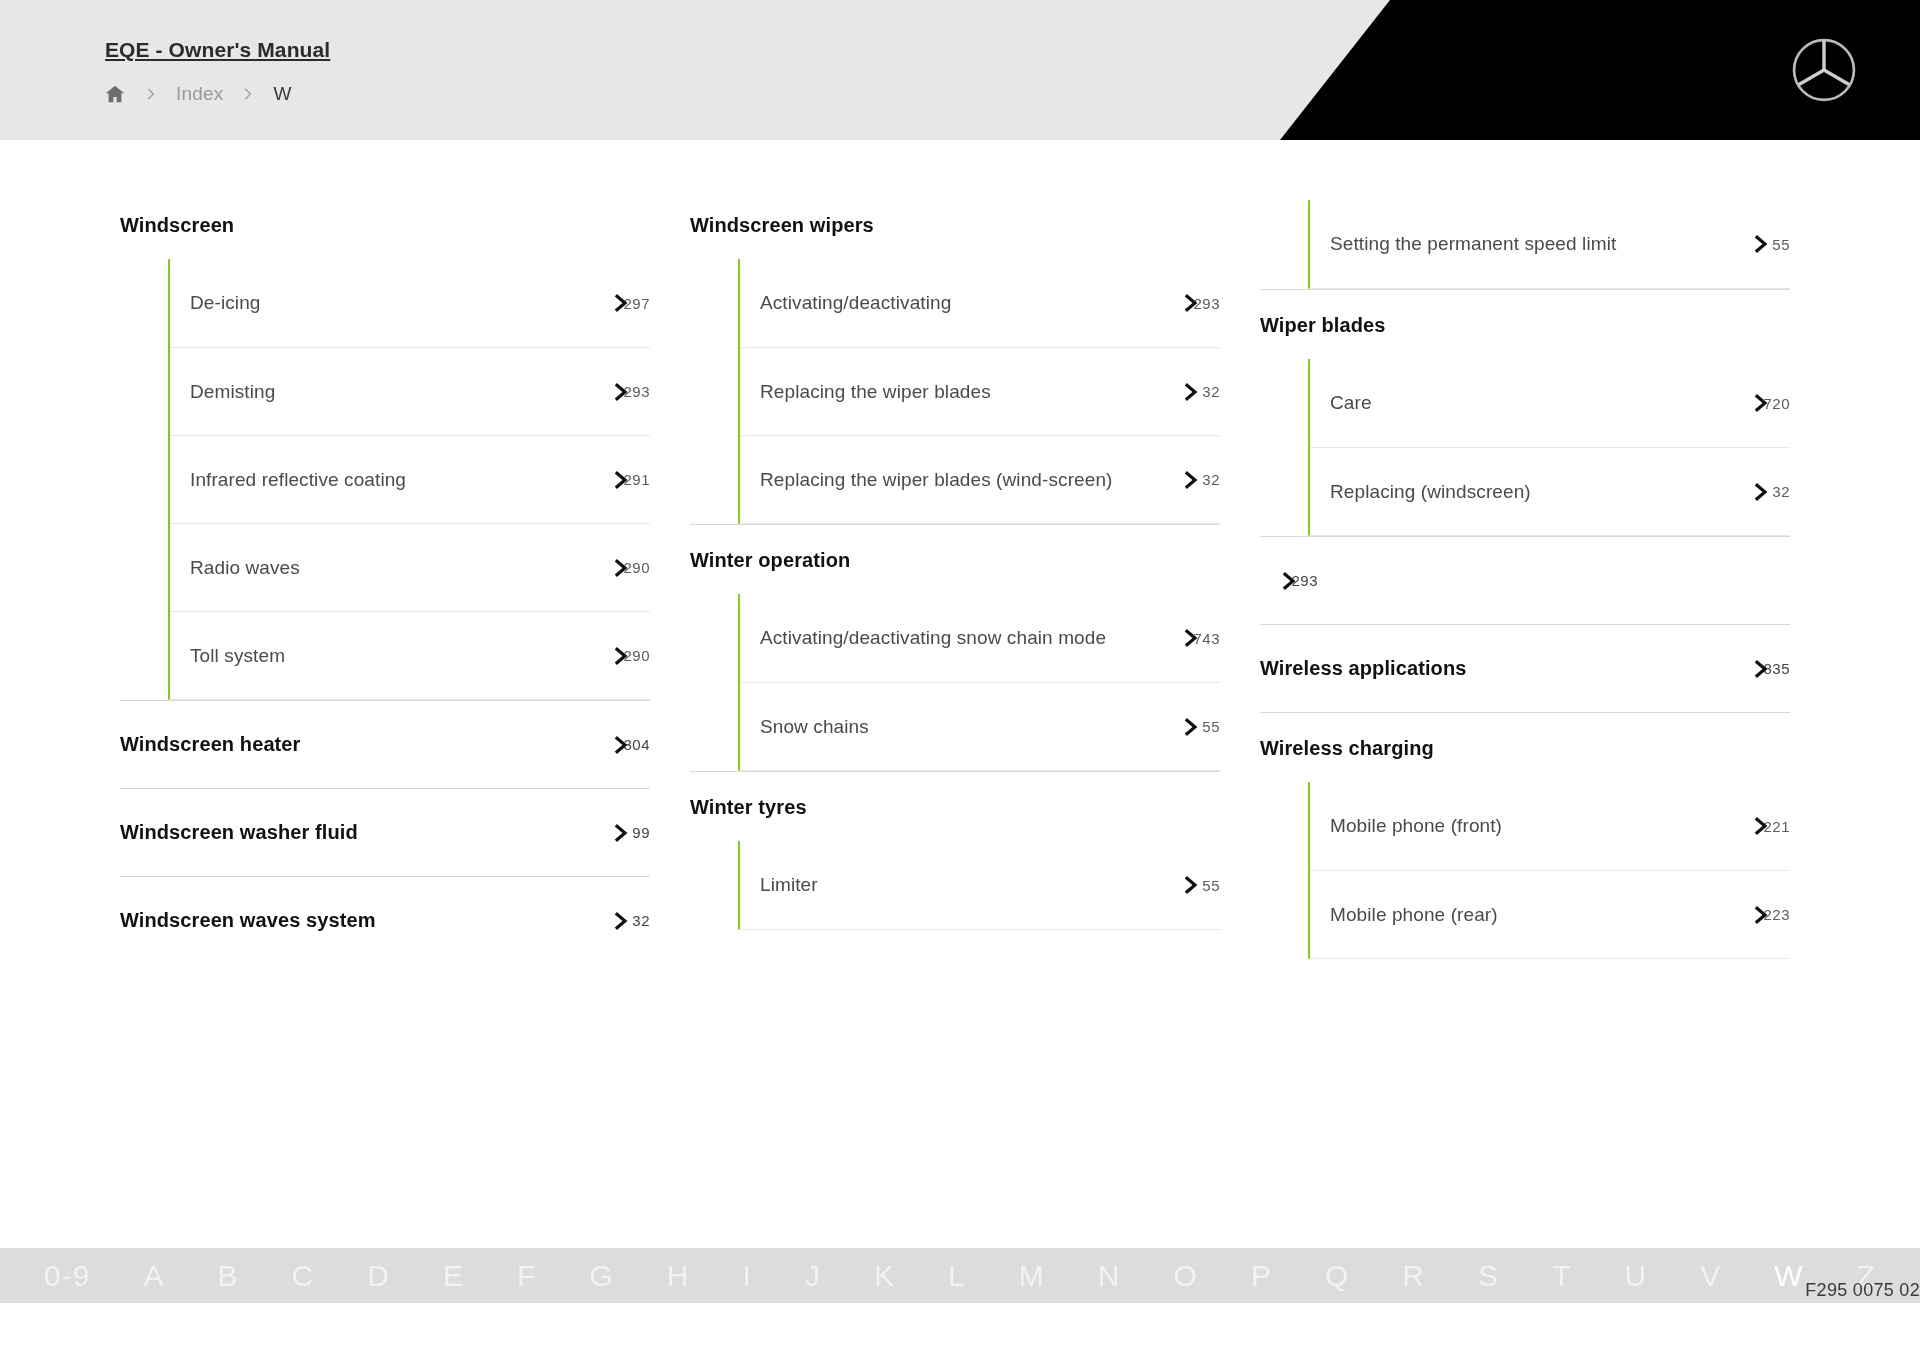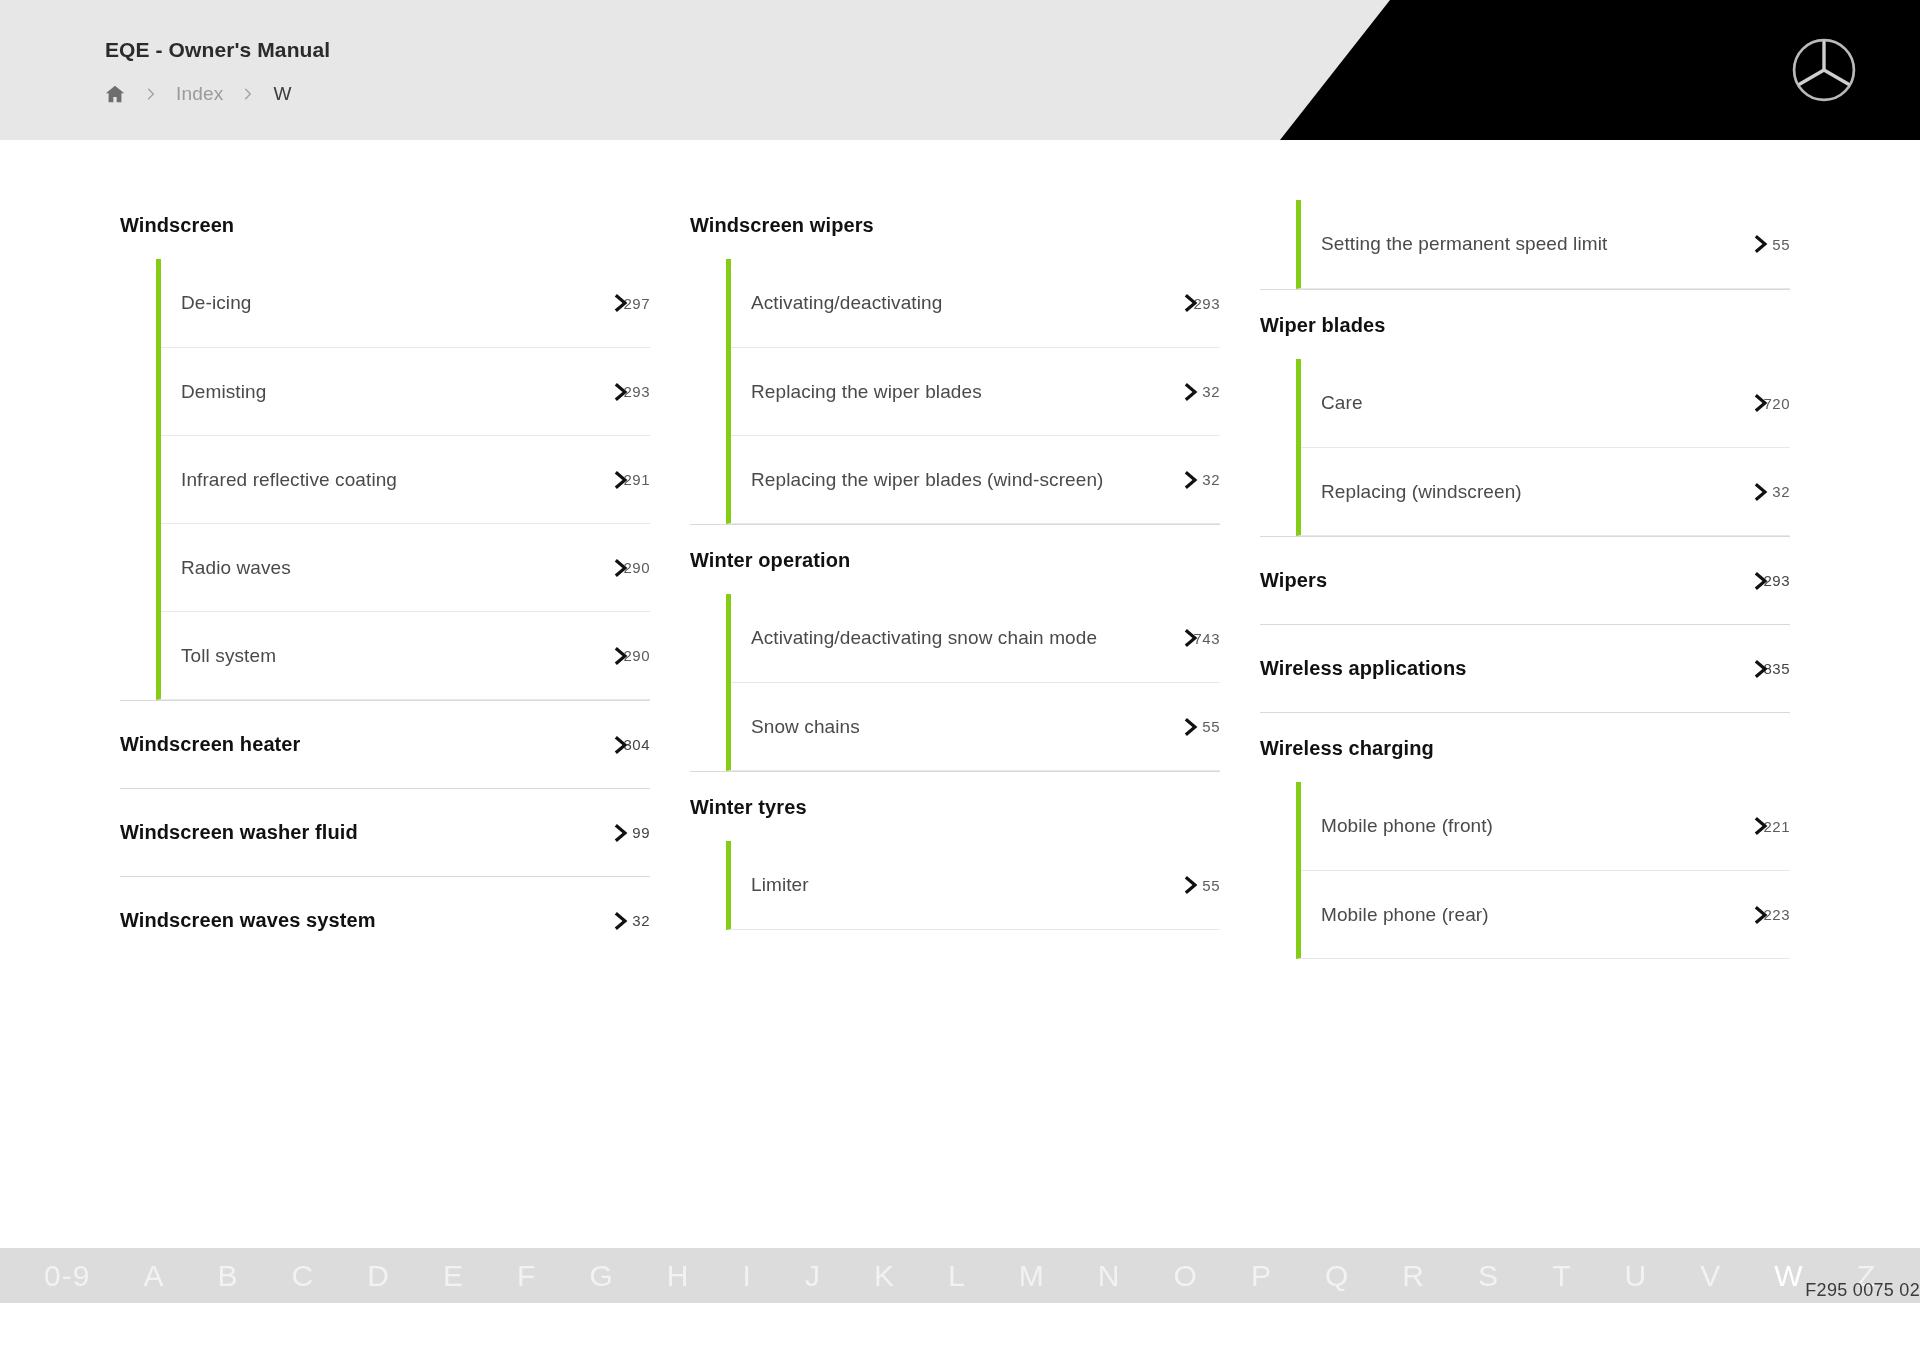--- a/index.html
+++ b/index.html
@@ -24,20 +24,21 @@
     background: #000000;
     clip-path: polygon(110px 0, 640px 0, 640px 140px, 0 140px);
   }
   .header-title {
     position: absolute;
     left: 105px; top: 38px;
     font-size: 21px;
     font-weight: 700;
     color: #2b2b2b;
     letter-spacing: 0.1px;
+    text-decoration: underline;
   }
   .breadcrumb {
     position: absolute;
     left: 104px; top: 80px;
     display: flex; align-items: center;
     gap: 18px;
     height: 28px;
   }
   .bc-home { display: block; width: 22px; height: 22px; }
   .bc-sep { display: block; width: 14px; height: 18px; }
@@ -99,22 +100,22 @@
     font-weight: 700;
     color: #111;
     display: flex;
     align-items: center;
     letter-spacing: .1px;
     min-height: 88px;
   }
   .top-row .ghtext { flex: 1 1 auto; padding-right: 16px; }
 
   .children {
-    margin-left: 36px;
-    border-left: 5px solid #84cc16;
+    margin-left: 48px;
+    border-left: 2px solid #84cc16;
   }
   .child-row {
     border-top: 1px solid #e8e8e8;
     display: flex;
     align-items: center;
     min-height: 88px;
     padding: 18px 0 18px 20px;
   }
   .child-row.first { border-top: none; }
   .child-row .lbl {
@@ -348,21 +349,20 @@
                 </svg></span></span>
           </div>
           <div class="child-row">
             <span class="lbl">Replacing (windscreen)</span>
             <span class="pg"><span class="num">32</span><span class="chev"><svg viewBox="0 0 24 24" width="22" height="22" fill="#111">
                   <path d="M7.5 2.2 19 12 7.5 21.8 5.2 19.2 13.6 12 5.2 4.8z"></path>
                 </svg></span></span>
           </div>
         </div>
         <div class="top-row">
-          <span class="ghtext">Wipers</span>
           <span class="pg"><span class="num">293</span><span class="chev"><svg viewBox="0 0 24 24" width="22" height="22" fill="#111">
                 <path d="M7.5 2.2 19 12 7.5 21.8 5.2 19.2 13.6 12 5.2 4.8z"></path>
               </svg></span></span>
         </div>
         <div class="top-row">
           <span class="ghtext">Wireless applications</span>
           <span class="pg"><span class="num">835</span><span class="chev"><svg viewBox="0 0 24 24" width="22" height="22" fill="#111">
                 <path d="M7.5 2.2 19 12 7.5 21.8 5.2 19.2 13.6 12 5.2 4.8z"></path>
               </svg></span></span>
         </div>

